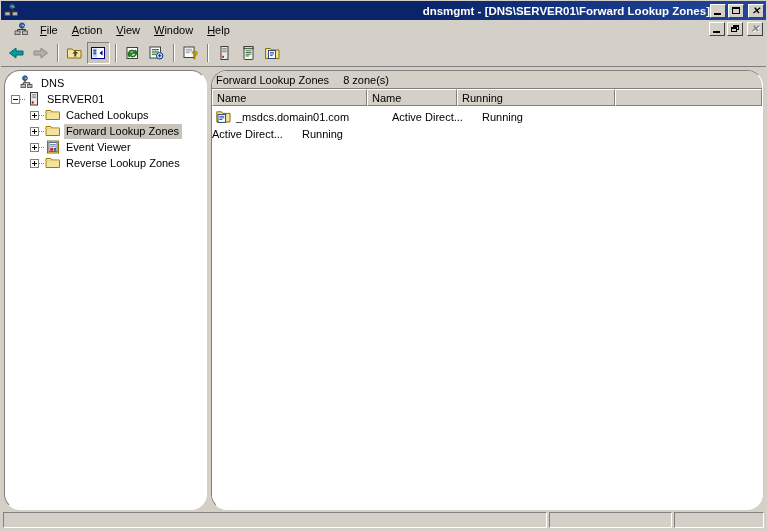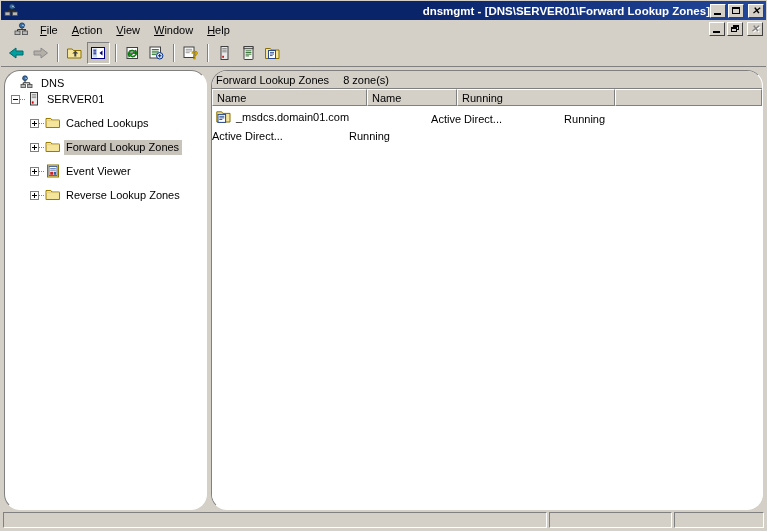--- a/index.html
+++ b/index.html
@@ -260,21 +260,21 @@
   }
   .tnode .tlabel {
     padding: 1px 3px 1px 2px;
     line-height: 13px;
   }
   .tnode.selected .tlabel {
     background: #c8c4bc;
   }
   .t-indent-0 { padding-left: 0px; }
   .t-indent-1 { padding-left: 2px; }
-  .t-indent-2 { padding-left: 21px; margin-top: 8px; }
+  .t-indent-2 { padding-left: 21px; }
 
   
   .tree-vline {
     position: absolute;
     width: 1px;
     background: repeating-linear-gradient(to bottom, #808080 0 1px, transparent 1px 2px);
   }
 
   
   .splitter {
@@ -323,23 +323,22 @@
   }
   .rows {
     flex: 1 1 auto;
     background: #ffffff;
     overflow: hidden;
     padding-top: 2px;
   }
   .lrow {
     display: flex;
     height: 17px;
-    align-items: flex-end;
+    align-items: center;
     white-space: nowrap;
-    gap: 47px;
   }
   .lcell {
     font-size: 11px;
     overflow: hidden;
     white-space: nowrap;
     display: flex;
     align-items: center;
     box-sizing: border-box;
   }
   .lcell.name { padding-left: 4px; }

